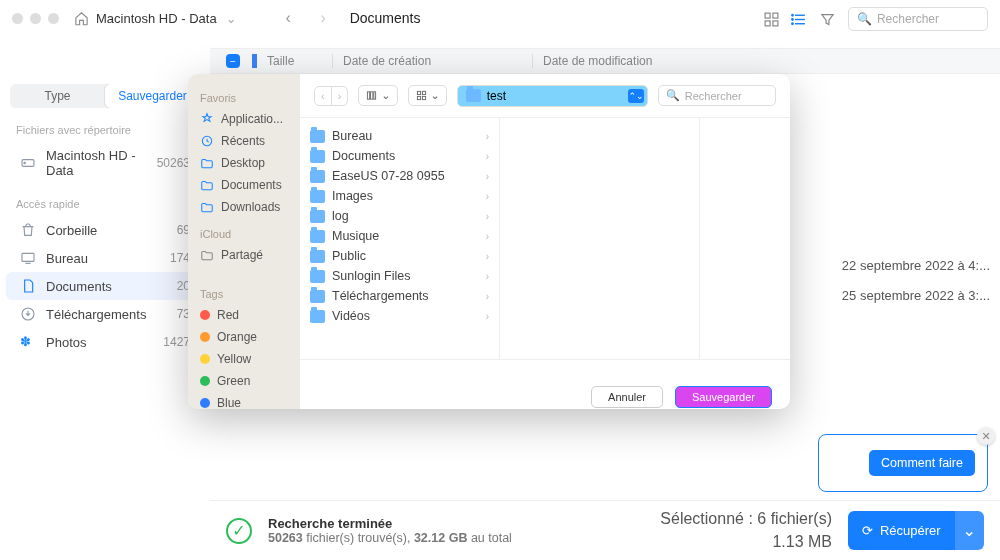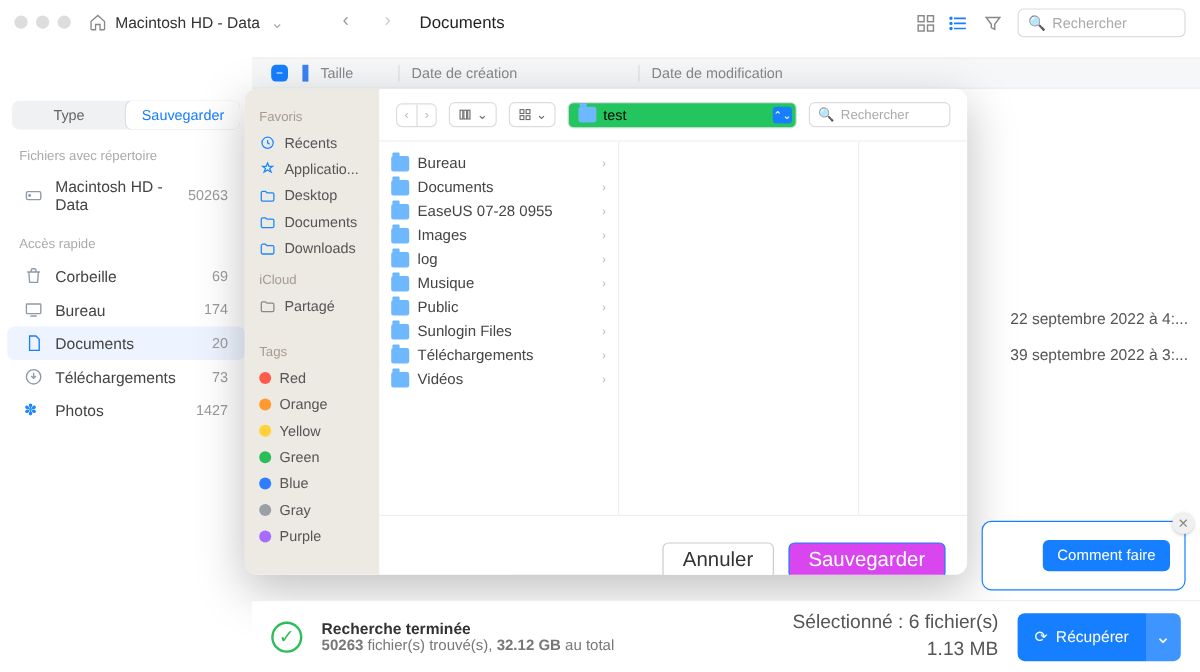--- a/index.html
+++ b/index.html
@@ -34,47 +34,47 @@
     .side-row .count { margin-left: auto; color: #999; font-size: 12px; }
     .sic { width: 16px; height: 16px; color: #8f99a8; display: inline-flex; }
     .sic.blue { color: #167fff; }
     
     .file-rows { position: absolute; top: 80px; left: 210px; right: 0; bottom: 160px; font-size: 13px; }
     .frow { display: flex; align-items: center; height: 30px; padding-right: 10px; color: #555;}
     .frow .dates { margin-left: auto; display: flex; }
     .frow .d1 { width: 200px; }
     .frow .d2 { width: 180px; text-align: right; }
     
-    .dialog { position: absolute; top: 74px; left: 204px; width: 602px; height: 405px; background: #fff; border-radius: 10px; box-shadow: 0 12px 40px rgba(0,0,0,0.25); display: flex; overflow: hidden; }
+    .dialog { position: absolute; top: 74px; left: 188px; width: 602px; height: 335px; background: #fff; border-radius: 10px; box-shadow: 0 12px 40px rgba(0,0,0,0.25); display: flex; overflow: hidden; }
     .dlg-side { width: 112px; background: #ede9e3; padding-top: 14px; font-size: 12px; }
     .dlg-sh { color: #a69c8f; padding: 4px 12px; font-size: 11px; }
     .dlg-si { display: flex; align-items: center; gap: 7px; padding: 4px 12px; color: #555; }
     .dlg-si .dic { width: 14px; height: 14px; color: #1a88ff; }
     .dlg-si.gray .dic { color: #888; }
     .tag-dot { width: 10px; height: 10px; border-radius: 50%; }
     
     .dlg-main { flex: 1; display: flex; flex-direction: column; }
     .dlg-tb { height: 44px; display: flex; align-items: center; padding: 0 14px; gap: 10px; border-bottom: 1px solid #eee; }
     .dlg-nav { display:flex; border:1px solid #ddd; border-radius:5px; overflow:hidden; }
     .dlg-nav span { padding: 3px 6px; color:#bbb; font-size:11px; }
     .dlg-nav span + span { border-left:1px solid #ddd; }
     .vbtn { border:1px solid #ddd; border-radius:5px; padding:3px 6px; display:flex; align-items:center; gap:3px; color:#666; font-size:11px;}
-    .path-pop { flex:1; display:flex; align-items:center; gap:6px; border:1px solid #ddd; border-radius:5px; padding:3px 8px; background:#22c55e; font-size:12px; position:relative;}
+    .path-pop { flex:1; display:flex; align-items:center; gap:6px; border:1px solid #ddd; border-radius:5px; padding:3px 8px; background:#7dd3fc; font-size:12px; position:relative;}
     .path-pop .pill { position:absolute; right:3px; top:3px; bottom:3px; width:16px; background:#167fff; border-radius:3px; display:flex; align-items:center; justify-content:center; color:#fff; font-size:9px;}
     .dlg-sch { width:118px; display:flex; align-items:center; gap:5px; border:1px solid #ddd; border-radius:5px; padding:3px 7px; font-size:11px; color:#aaa;}
     
     .dlg-cols { flex:1; display:flex; }
     .dlg-col { width: 200px; border-right:1px solid #eee; padding-top:8px; font-size:12.5px; }
     .dlg-item { display:flex; align-items:center; padding: 3px 10px; gap:7px; color:#444;}
     .dlg-item .chev { margin-left:auto; color:#bbb; font-size:10px;}
     .fico { width:15px; height:13px; background:#6db8ff; border-radius:2px; position:relative;}
     .fico::before { content:""; position:absolute; top:-3px; left:1px; width:6px; height:3px; background:#6db8ff; border-radius:1px 1px 0 0;}
     
     .dlg-bot { height: 50px; border-top:1px solid #eee; display:flex; align-items:center; justify-content:flex-end; gap:12px; padding:0 18px; }
-    .btn { padding: 4px 16px; border-radius:5px; font-size:17px; border:1px solid #ccc; background:#fff; color:#333;margin-top:24px;}
+    .btn { padding: 4px 16px; border-radius:5px; font-size:11px; border:1px solid #ccc; background:#fff; color:#333;margin-top:24px;}
     .btn.pri { background:#d946ef; border-color:#167fff; color:#fff;}
     
     .howto { position:absolute; right:12px; bottom:68px; width:170px; height:58px; border:1.5px solid #167fff; border-radius:8px; background:#fff; display:flex; align-items:center; justify-content:flex-end; padding-right:12px;}
     .howto .close { position:absolute; top:-8px; right:-8px; width:18px; height:18px; border-radius:50%; background:#f0f0f0; color:#888; display:flex; align-items:center; justify-content:center; font-size:11px; box-shadow:0 1px 3px rgba(0,0,0,0.2);}
     .howto .b { background:#167fff; color:#fff; border-radius:5px; padding:6px 12px; font-size:12.5px;}
     
     .footer { position:absolute; left:210px; right:0; bottom:0; height:60px; border-top:1px solid #eee; display:flex; align-items:center; padding:0 16px; gap:16px; background:#fff;}
     .fchk { width:26px; height:26px; border:2px solid #2bbd5a; border-radius:50%; display:flex; align-items:center; justify-content:center; color:#2bbd5a;}
     .ftxt { flex:1; font-size:12.5px; color:#333;}
     .ftxt .t { font-weight:600; font-size:13px;}
@@ -212,41 +212,41 @@
 <div class="file-rows">
   <div class="frow" style="margin-top:170px">
     <span class="dates">
         <span class="d1">13...</span>
         <span class="d2">22 septembre 2022 à 4:...</span>
       </span>
   </div>
   <div class="frow">
     <span class="dates">
         <span class="d1">à...</span>
-        <span class="d2">39 septembre 2022 à 3:...</span>
+        <span class="d2">25 septembre 2022 à 3:...</span>
       </span>
   </div>
 </div>
 
 <div class="dialog">
   <div class="dlg-side">
     <div class="dlg-sh">Favoris</div>
     <div id="dlg-fav">
         <div class="dlg-si">
           <span class="dic"><svg viewBox="0 0 24 24" width="14" height="14" fill="none" stroke="currentColor" stroke-width="1.8">
+              <path d="M12 3l2 5h5l-4 3 2 5-5-3-5 3 2-5-4-3h5z"></path>
+            </svg></span>
+          <span>Applicatio...</span>
+        </div>
+        <div class="dlg-si">
+          <span class="dic"><svg viewBox="0 0 24 24" width="14" height="14" fill="none" stroke="currentColor" stroke-width="1.8">
               <circle cx="12" cy="12" r="8"></circle>
               <path d="M12 8v4l3 2"></path>
             </svg></span>
           <span>Récents</span>
-        </div>
-        <div class="dlg-si">
-          <span class="dic"><svg viewBox="0 0 24 24" width="14" height="14" fill="none" stroke="currentColor" stroke-width="1.8">
-              <path d="M12 3l2 5h5l-4 3 2 5-5-3-5 3 2-5-4-3h5z"></path>
-            </svg></span>
-          <span>Applicatio...</span>
         </div>
         <div class="dlg-si">
           <span class="dic"><svg viewBox="0 0 24 24" width="14" height="14" fill="none" stroke="currentColor" stroke-width="1.8">
               <path d="M3 8a2 2 0 012-2h4l2 2h8a2 2 0 012 2v8a2 2 0 01-2 2H5a2 2 0 01-2-2V8z"></path>
             </svg></span>
           <span>Desktop</span>
         </div>
         <div class="dlg-si">
           <span class="dic"><svg viewBox="0 0 24 24" width="14" height="14" fill="none" stroke="currentColor" stroke-width="1.8">
               <path d="M3 8a2 2 0 012-2h4l2 2h8a2 2 0 012 2v8a2 2 0 01-2 2H5a2 2 0 01-2-2V8z"></path>

